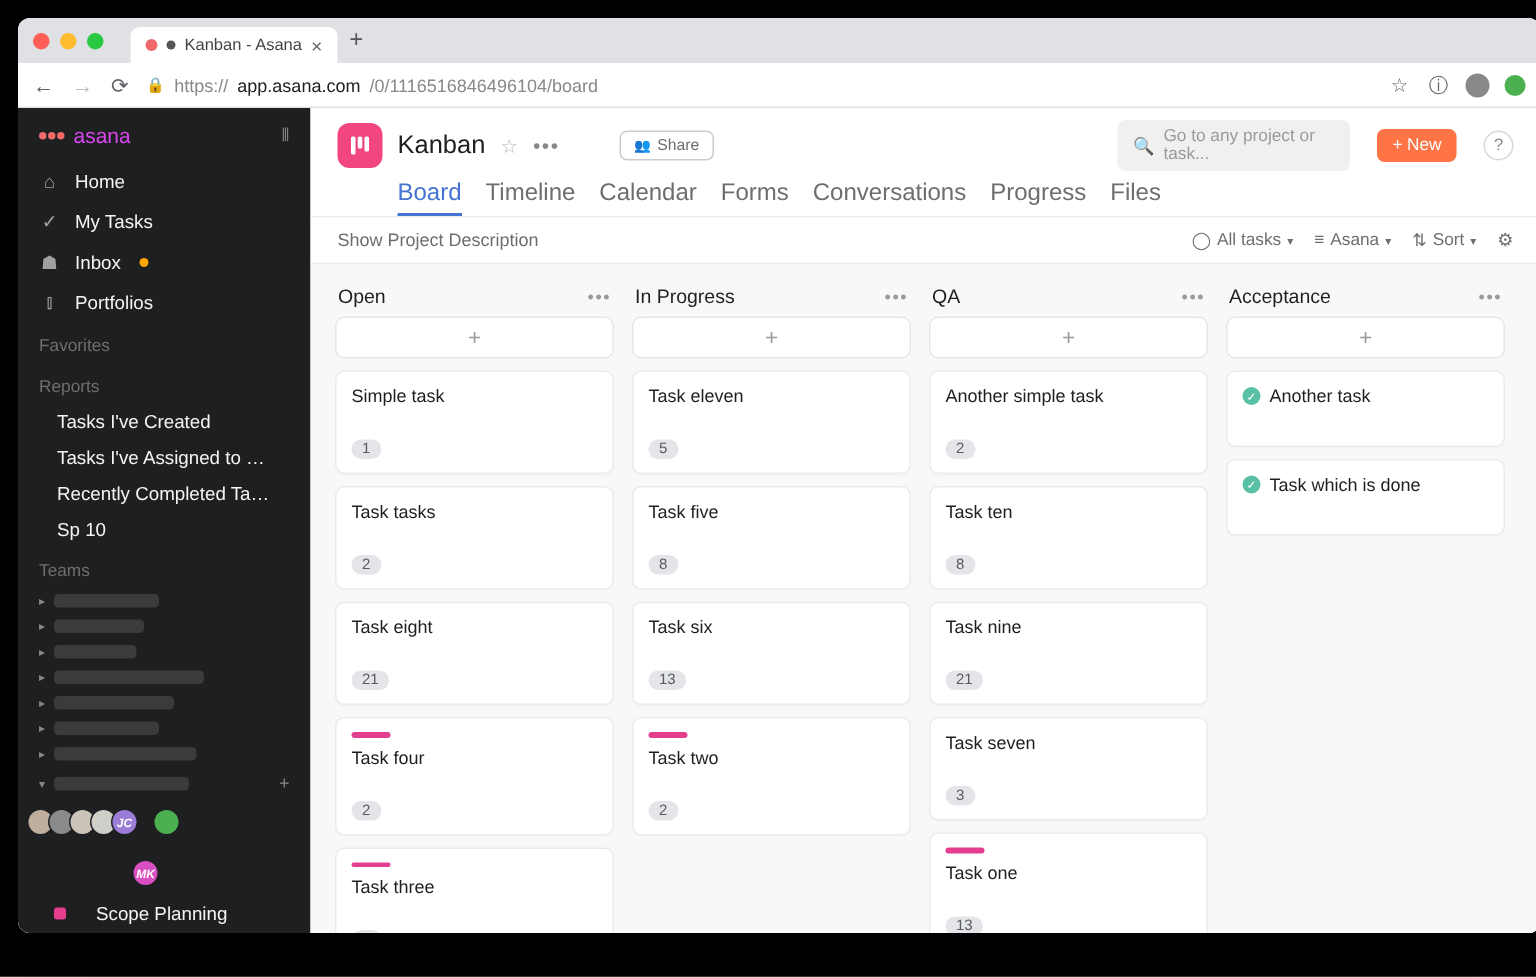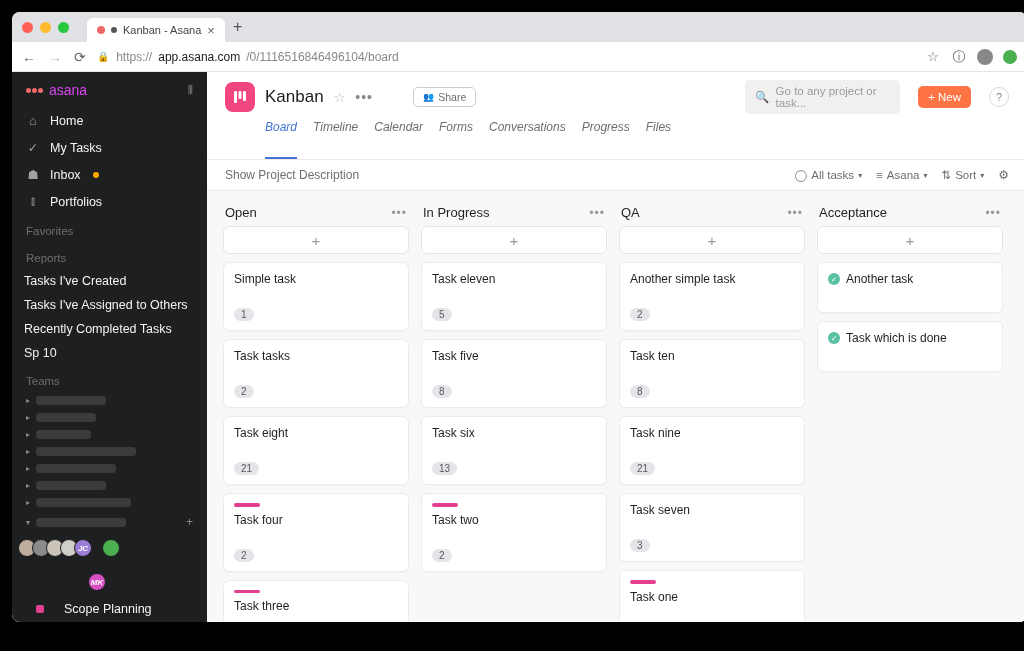--- a/index.html
+++ b/index.html
@@ -31,21 +31,21 @@
   .sidebar { width:195px; background:#1e1f21; color:#a2a0a2; display:flex; flex-direction:column; font-size:12.5px; overflow:hidden;}
   .logo-row{display:flex; align-items:center; padding:10px 14px; justify-content:space-between;}
   .logo{display:flex;align-items:center;gap:6px;color:#d946ef;font-size:14px;}
   .logo .dots{display:inline-flex;gap:1px;}
   .logo .dots i{width:5px;height:5px;border-radius:50%;background:#f06a6a;display:inline-block;}
   .collapse{color:#888;font-size:12px;cursor:pointer;}
   .nav-item{display:flex;align-items:center;gap:10px;padding:6px 14px;color:#f5f4f3;cursor:pointer;}
   .nav-item .ic{width:14px;display:flex;justify-content:center;color:#a2a0a2;}
   .nav-item .unread{width:6px;height:6px;border-radius:50%;background:#ffa800;display:inline-block;margin-left:2px;}
   .section-title{padding:10px 14px 5px;color:#6d6e6f;font-size:11.5px;}
-  .side-link{padding:5px 12px;color:#f5f4f3;cursor:pointer;white-space:nowrap;overflow:hidden;text-overflow:ellipsis;}
+  .side-link{padding:5px 26px;color:#f5f4f3;cursor:pointer;white-space:nowrap;overflow:hidden;text-overflow:ellipsis;}
   .team-row{display:flex;align-items:center;gap:6px;padding:4px 14px;cursor:pointer;}
   .team-row .caret{font-size:8px;color:#888;}
   .team-row .bar{flex:1;max-width:90px;height:9px;background:#3a3b3d;border-radius:3px;}
   .team-row.wide .bar{max-width:115px;}
   .team-row .plus{margin-left:auto;color:#888;font-size:12px;}
   .avatars-row{display:flex;padding:6px 10px;gap:-4px;}
   .av{width:18px;height:18px;border-radius:50%;border:1.5px solid #1e1f21;margin-left:-4px;font-size:8px;color:#fff;display:flex;align-items:center;justify-content:center;font-weight:600;font-style:italic;}
   .proj-item{display:flex;align-items:center;gap:20px;padding:5px 14px 5px 24px;color:#f5f4f3;cursor:pointer;}
   .proj-item .sq{width:8px;height:8px;border-radius:2px;}
   
@@ -55,21 +55,21 @@
   .proj-icon{width:30px;height:30px;border-radius:8px;background:#f1477e;display:flex;align-items:center;justify-content:center;color:#fff;}
   .proj-title{font-size:17px;font-weight:500;color:#1e1f21;}
   .star{color:#b7b5b3;font-size:13px;cursor:pointer;}
   .dots-menu{color:#888;font-size:14px;cursor:pointer;letter-spacing:1px;}
   .share-btn{border:1px solid #cfcbcb;border-radius:5px;padding:3px 9px;font-size:10.5px;color:#6d6e6f;cursor:pointer;display:flex;align-items:center;gap:4px;margin-left:30px;}
   .spacer{flex:1;}
   .search-box{background:#f1f0ef;border-radius:5px;padding:5px 10px;font-size:11.5px;color:#9b999a;display:flex;align-items:center;gap:6px;width:155px;cursor:text;}
   .new-btn{background:#ff7445;color:#fff;border-radius:5px;padding:5px 10px;font-size:11.5px;cursor:pointer;display:flex;align-items:center;gap:3px;margin-left:8px;}
   .help{width:20px;height:20px;border:1px solid #d9d7d6;border-radius:50%;display:flex;align-items:center;justify-content:center;font-size:11px;color:#888;margin-left:8px;cursor:pointer;}
   .tabs{display:flex;gap:16px;margin-left:40px;margin-top:6px;}
-  .tab-item{font-size:12px;color:#6d6e6f;padding:0 0 23px;cursor:pointer;border-bottom:2px solid transparent;font-style:italic;}
+  .tab-item{font-size:16px;color:#6d6e6f;padding:0 0 4px;cursor:pointer;border-bottom:2px solid transparent;}
   .tab-item.active{color:#4573d2;border-bottom-color:#4573d2;}
   .subhead{display:flex;align-items:center;padding:8px 18px;border-bottom:1px solid #edeae9;font-size:12px;}
   .subhead .desc{color:#6d6e6f;cursor:pointer;}
   .filter-group{margin-left:auto;display:flex;gap:14px;color:#6d6e6f;align-items:center;}
   .filter-item{display:flex;align-items:center;gap:4px;cursor:pointer;font-size:11.5px;}
   
   .board{flex:1;display:flex;gap:12px;padding:10px 16px;overflow:auto;background:#f9f8f8;}
   .column{width:186px;flex-shrink:0;}
   .col-head{display:flex;align-items:center;justify-content:space-between;font-size:13px;font-weight:500;color:#1e1f21;padding:4px 2px 6px;}
   .col-head .more{color:#9b999a;cursor:pointer;letter-spacing:1px;font-size:12px;}

